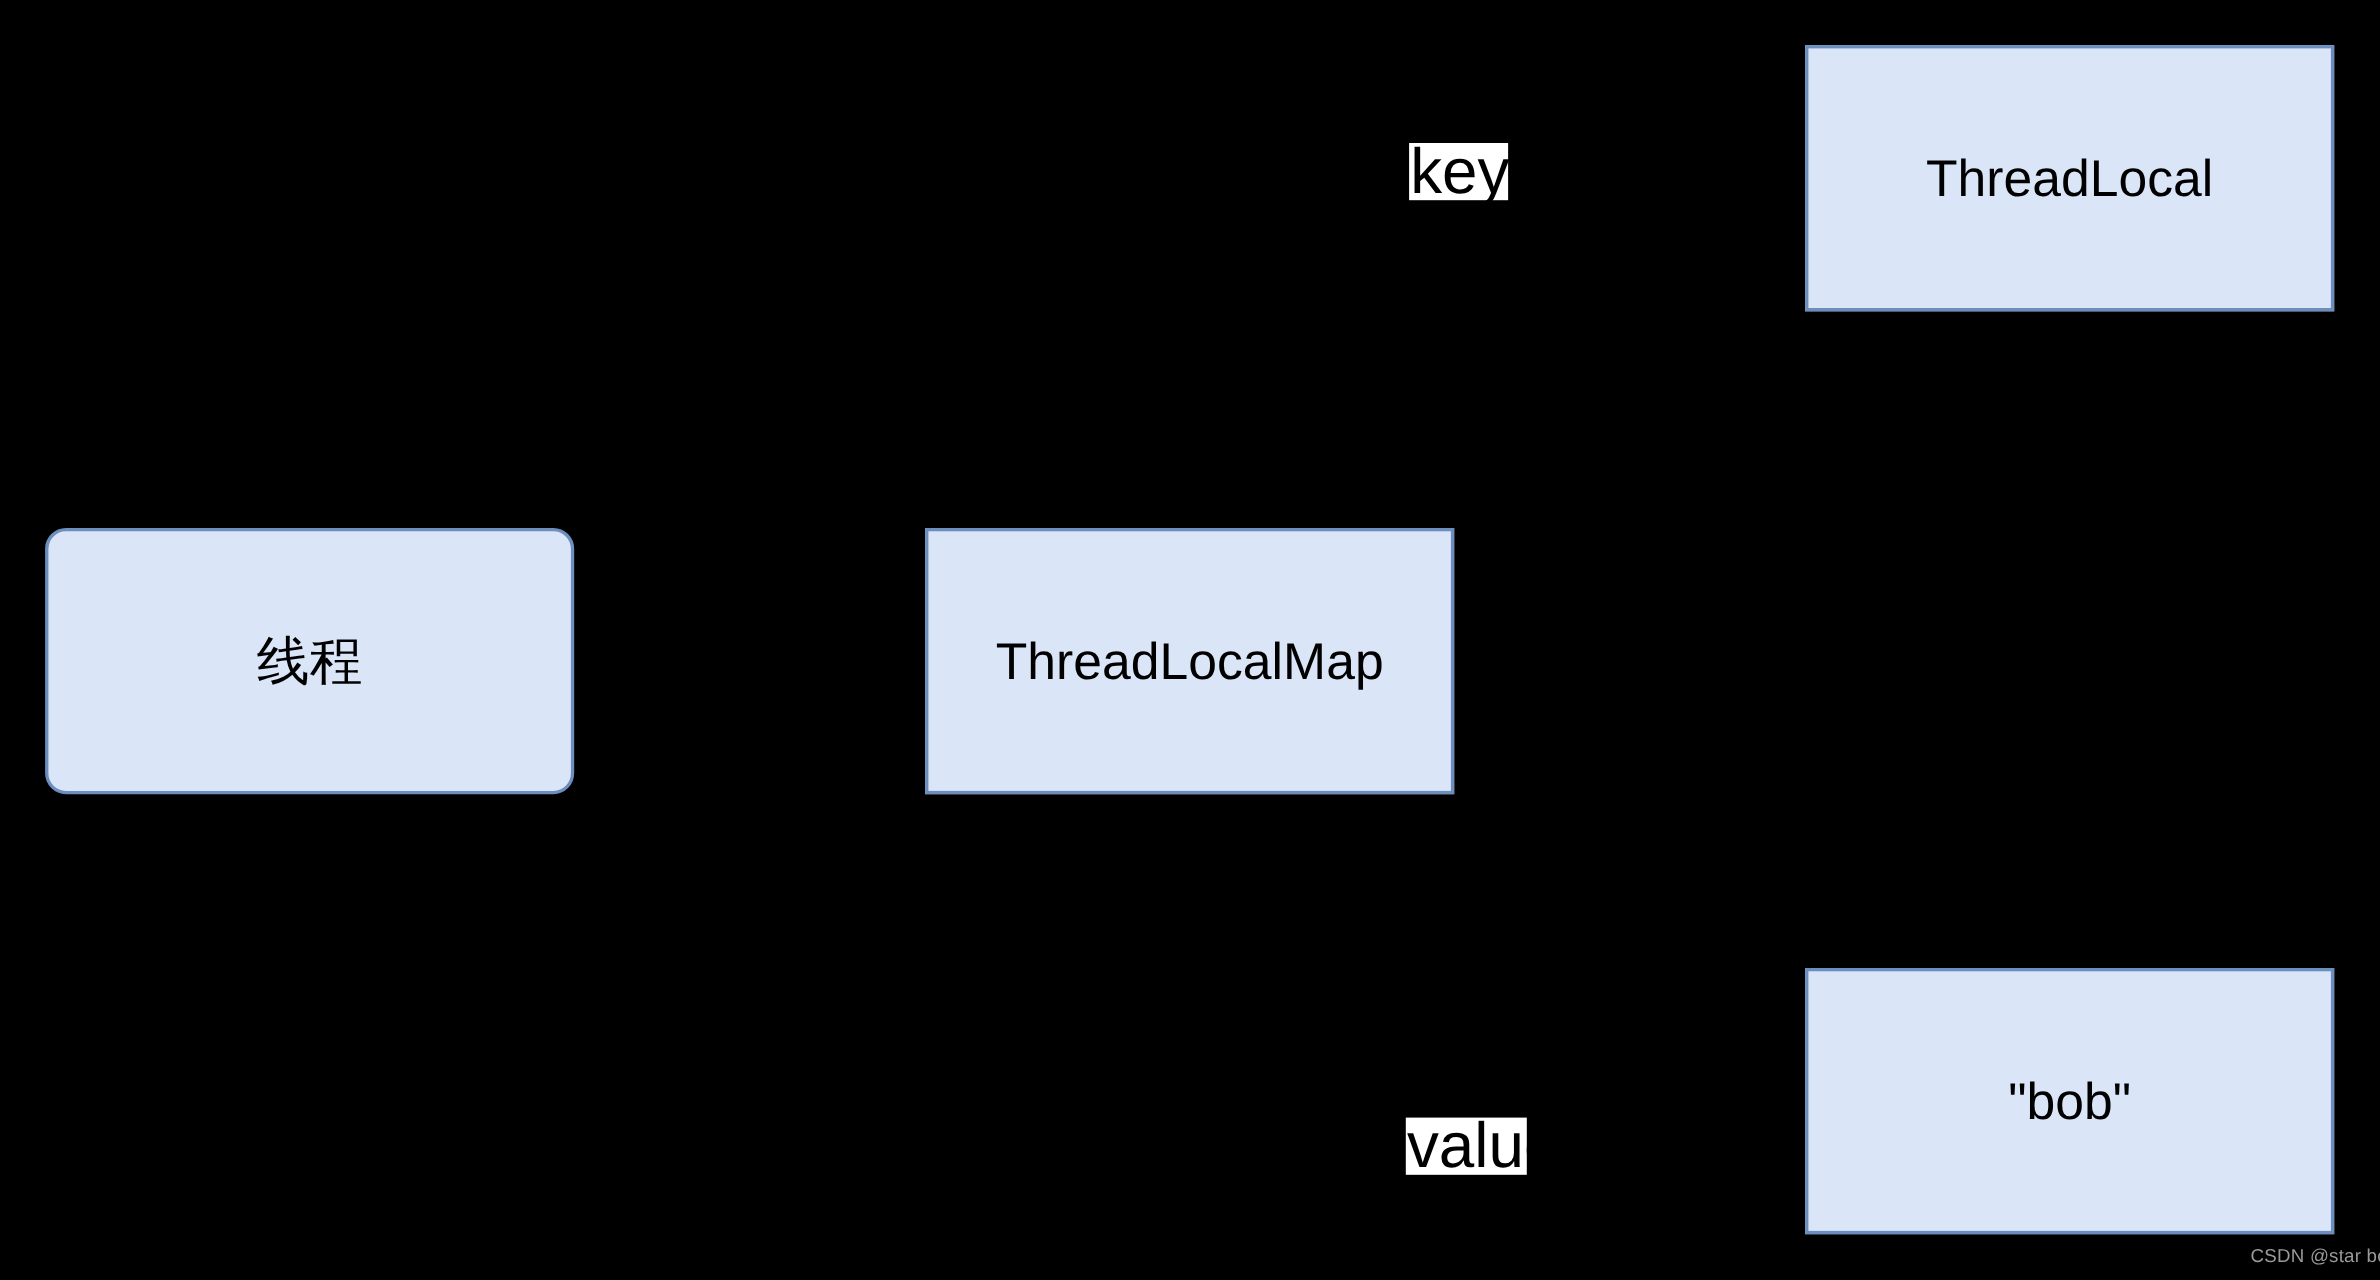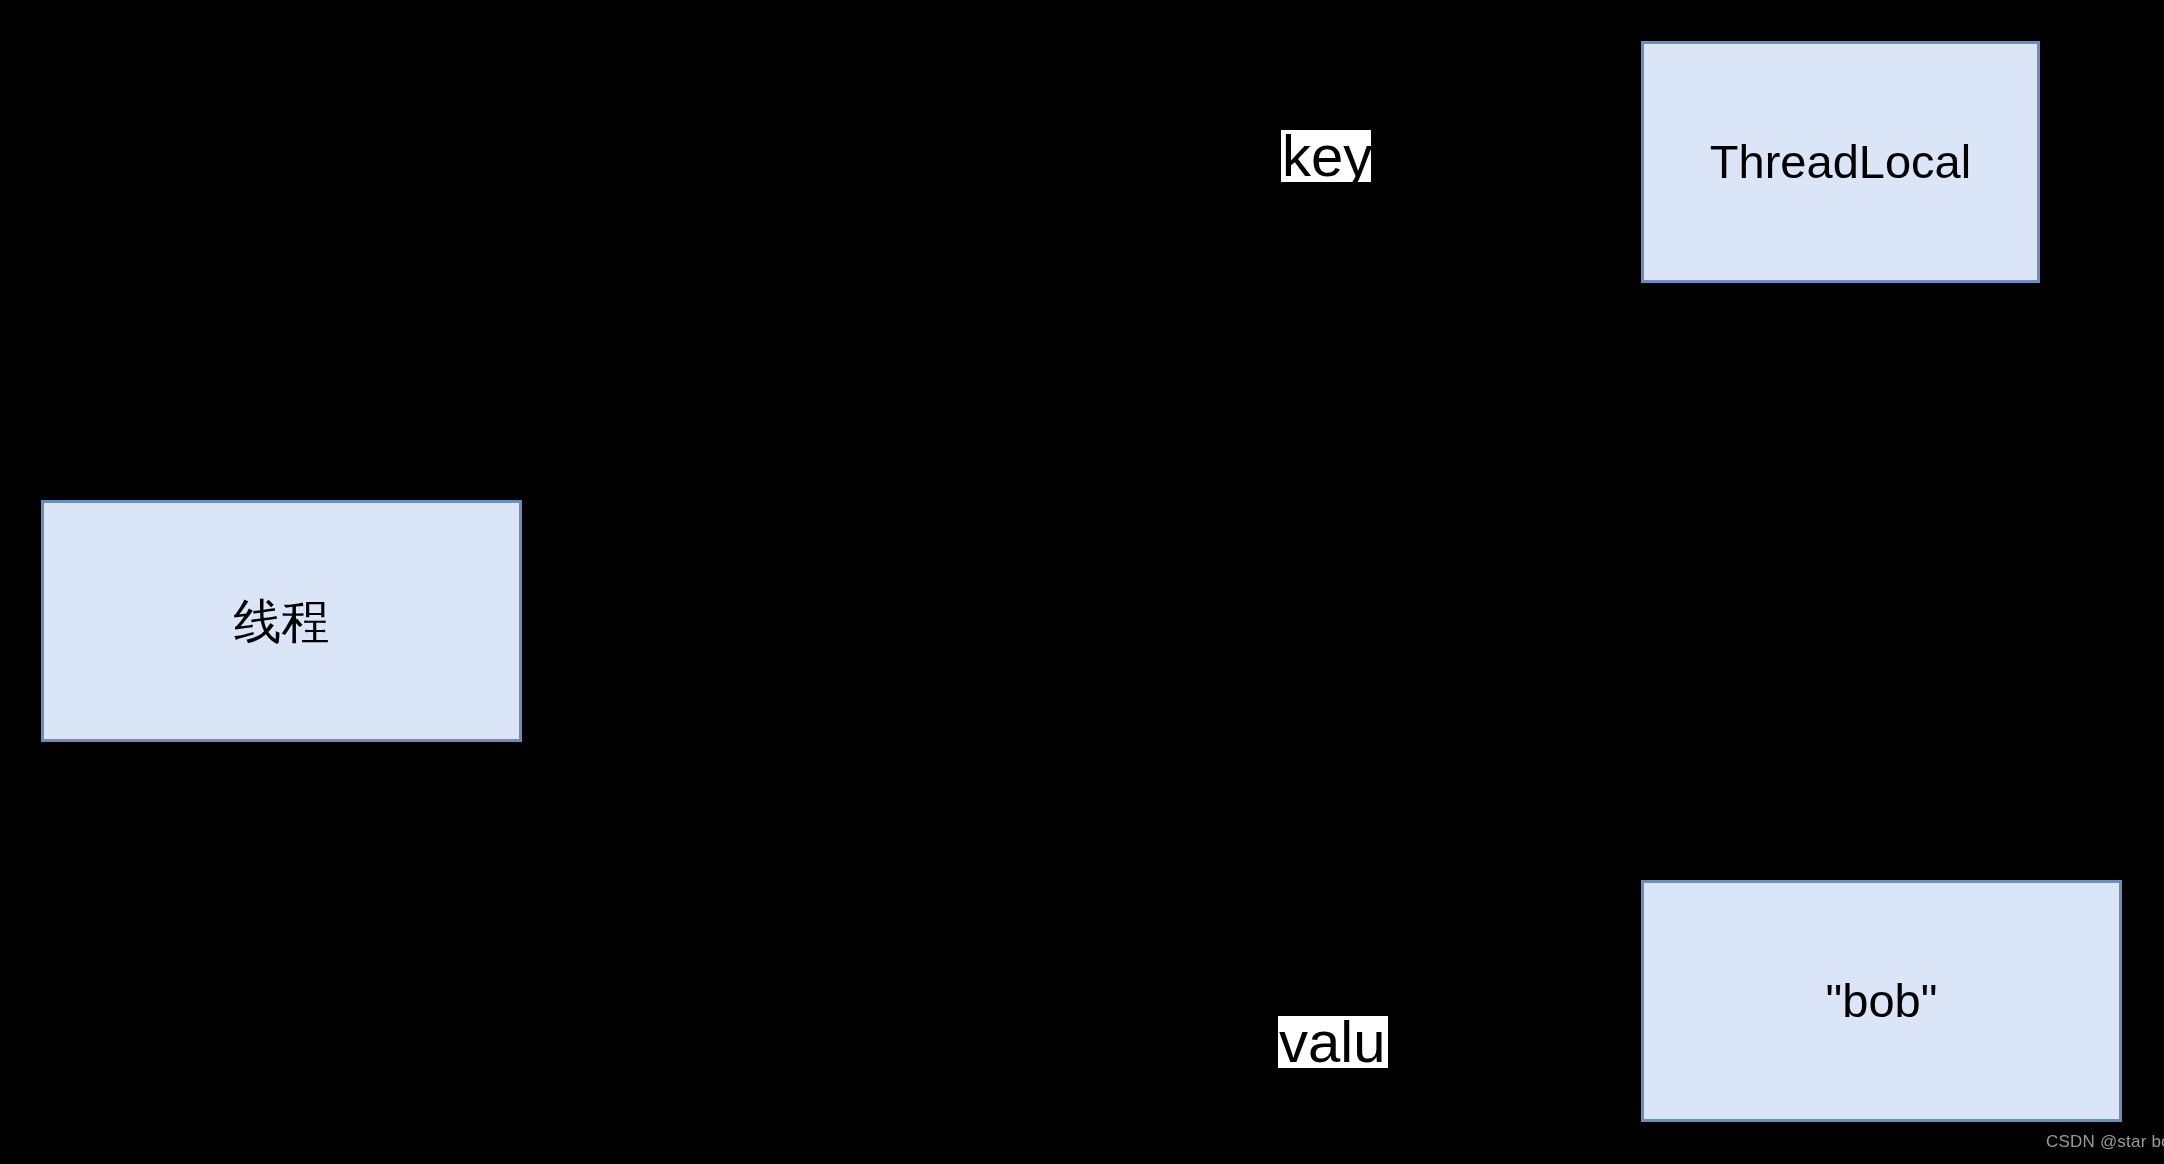--- a/index.html
+++ b/index.html
@@ -56,28 +56,31 @@
     line-height: 20px;
     white-space: nowrap;
     letter-spacing: 0.2px;
   }
 </style>
 </head>
 <body>
 
 <div id="canvas">
 
-  <div class="node" style="left:1641px; top:41px; width:399px; height:242px;align-items:center;">
+  <div class="node" style="left:1641px; top:41px; width:481px; height:242px;align-items:center;">
     <span class="node-label">ThreadLocal</span>
   </div>
 
-  <div class="node" style="left:41px; top:500px; width:481px; height:242px;">
+  <div class="node" style="left:41px; top:480px; width:481px; height:242px;border-radius:19px;">
     <span class="node-label cjk">线程</span>
   </div>
 
+  <div class="node" style="left:841px; top:480px; width:481px; height:242px;">
+    <span class="node-label">ThreadLocalMap</span>
+  </div>
 
   <div class="node" style="left:1641px; top:880px; width:481px; height:242px;">
     <span class="node-label">"bob"</span>
   </div>
 
   <div class="edge-label" style="left:1281px; top:130px; width:90px;">key</div>
 
   <div class="edge-label" style="left:1278px; top:1016px; width:110px;text-align:center;">value</div>
 
   <div class="watermark" style="left:2046px; top:1132px;">CSDN @star bob</div>

